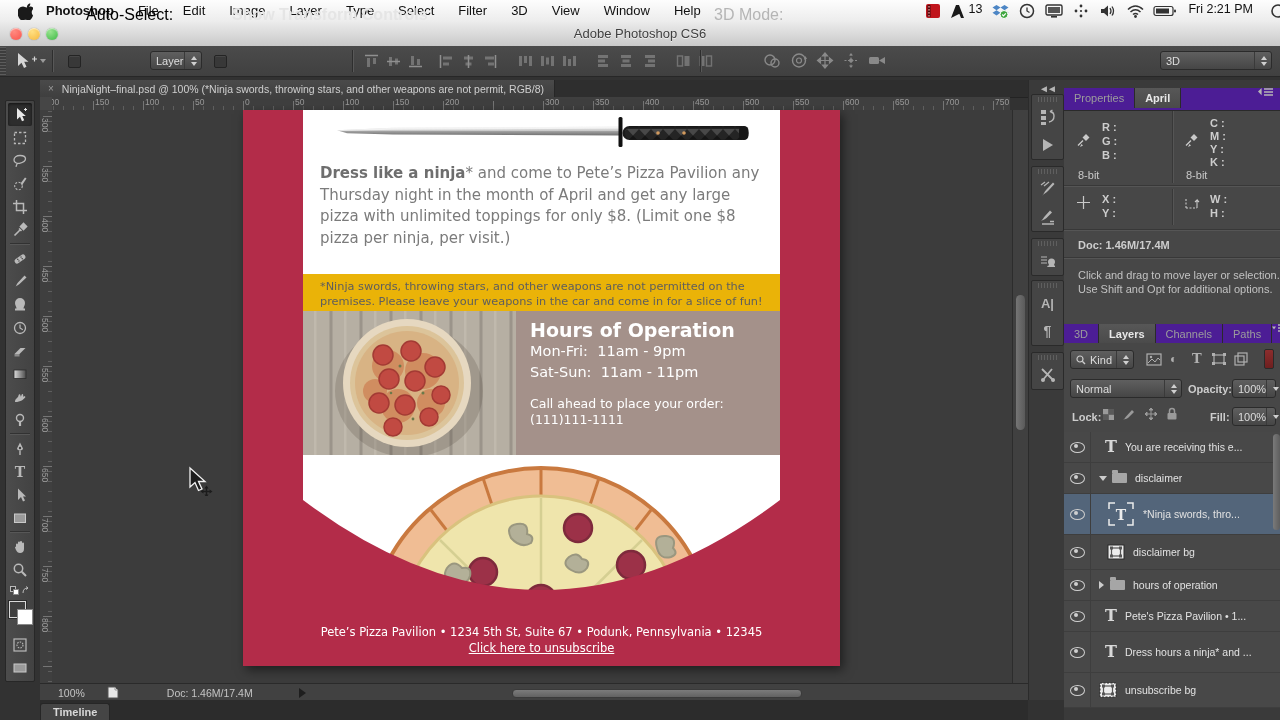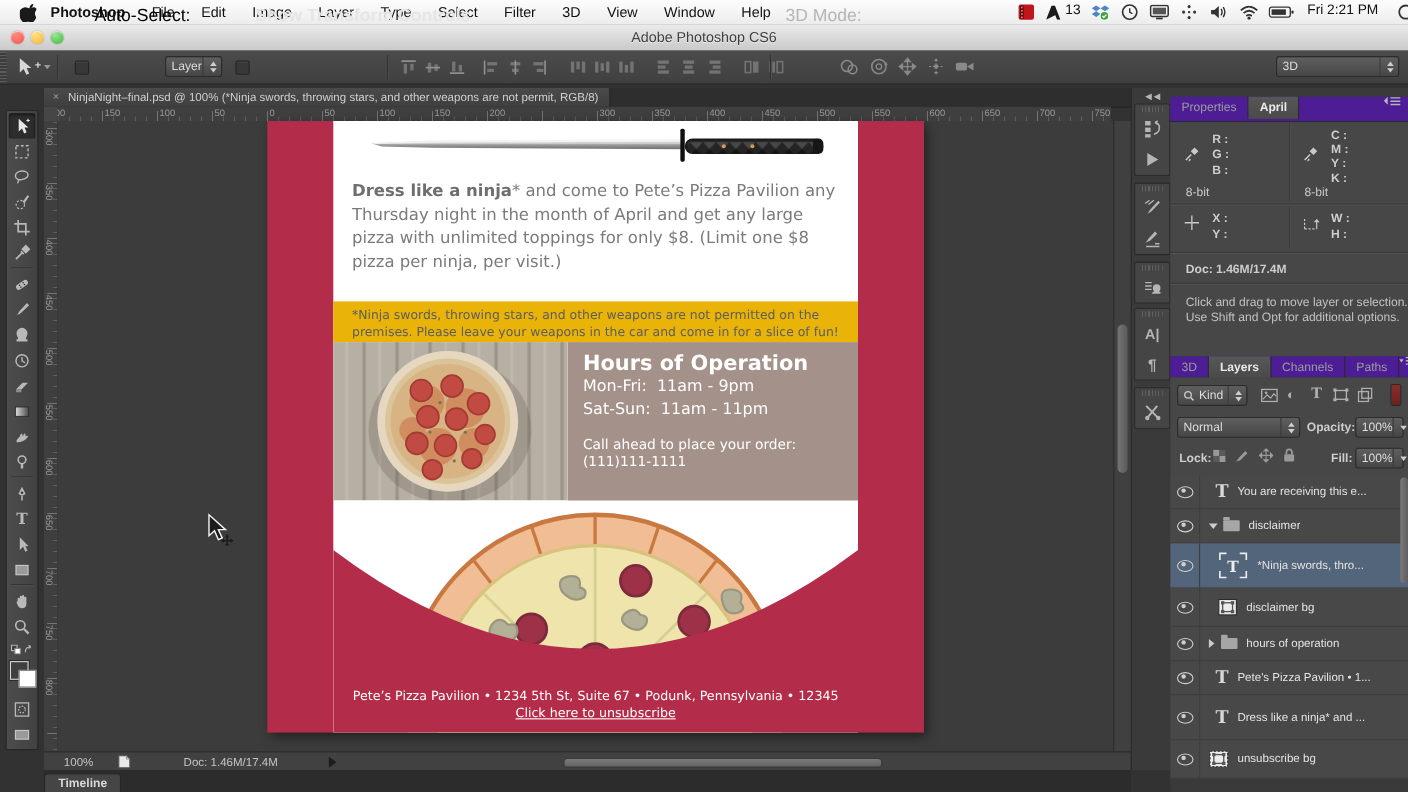--- a/index.html
+++ b/index.html
@@ -1036,21 +1036,21 @@
             <span class="eye"></span>
           </div>
         <span class="tthumb" style="margin-left:14px;">T</span>
         <span class="lname">Pete's Pizza Pavilion • 1...</span>
       </div>
       <div class="lrow" style="height:40px;">
         <div class="eyecell">
             <span class="eye"></span>
           </div>
         <span class="tthumb" style="margin-left:14px;">T</span>
-        <span class="lname">Dress like a ninja* and ...</span>
+        <span class="lname">Dress hours a ninja* and ...</span>
       </div>
       <div class="lrow" style="height:34px;">
         <div class="eyecell">
             <span class="eye"></span>
           </div>
         <span style="margin-left:8px;">
           <svg width="18" height="16">
               <rect x="1" y="1" width="16" height="14" fill="#ececec" stroke="#2a2a2a" stroke-dasharray="2 1.5"></rect>
               <rect x="4.5" y="4" width="9" height="8" fill="none" stroke="#555" stroke-width="1.2"></rect>
               <g fill="#555">

